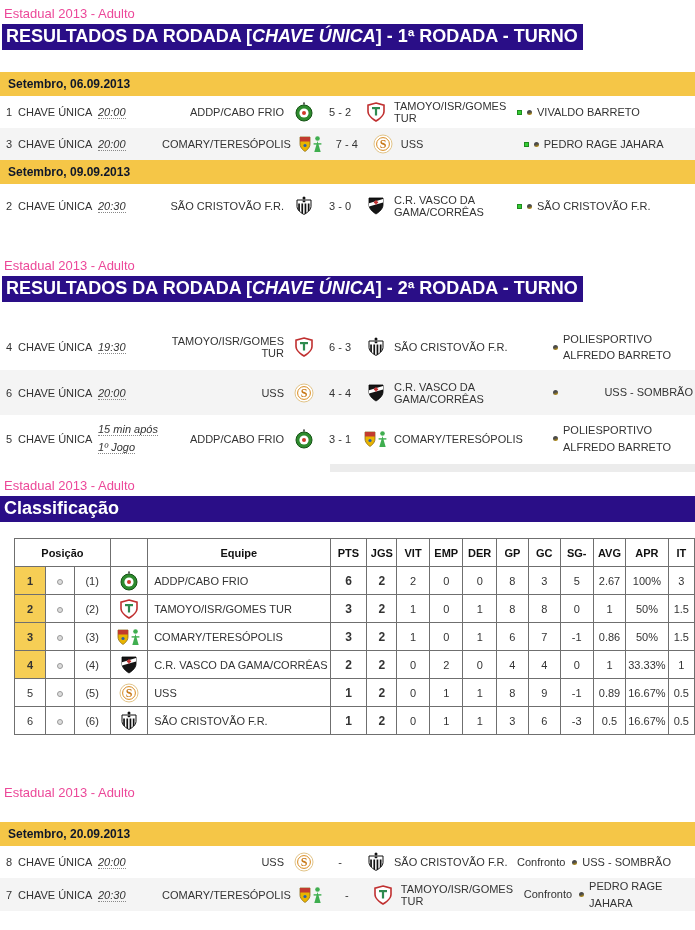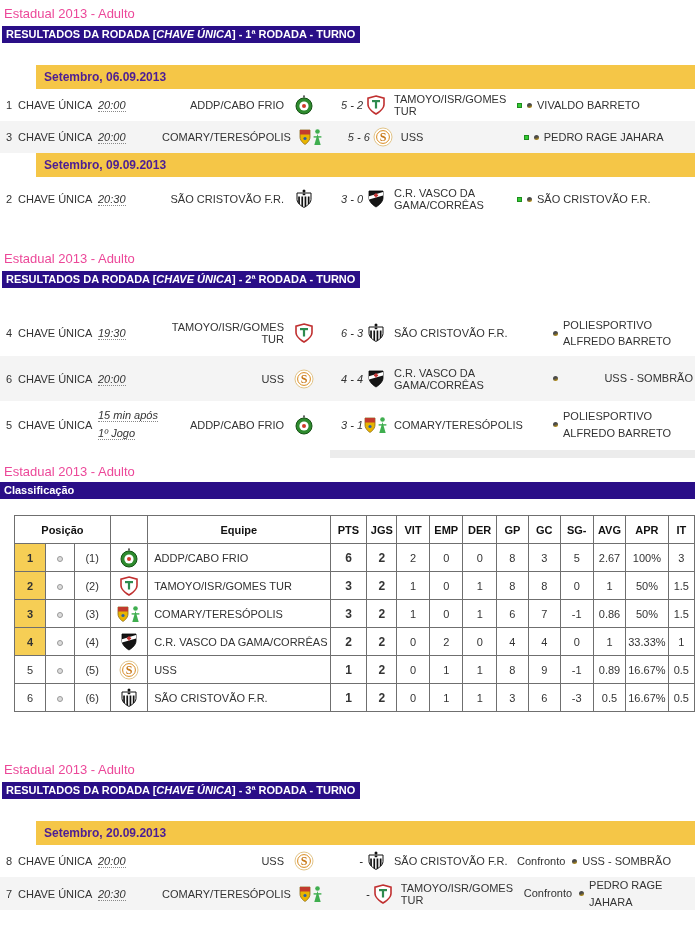--- a/index.html
+++ b/index.html
@@ -11,42 +11,42 @@
   *{margin:0;padding:0;box-sizing:border-box;}
   body{
     width:695px;height:930px;overflow:hidden;background:#fff;
     font-family:"Liberation Sans","DejaVu Sans",sans-serif;color:#333;
   }
   .section-title{
     font-size:13px;color:#ec4899;margin:6px 0 3px 4px;
   }
   .banner{
     display:inline-block;background:var(--banner-bg);color:#fff;
-    font-size:11px;font-weight:bold;padding:2px 5px 3px 4px;margin-left:2px;
+    font-size:18px;font-weight:bold;padding:2px 5px 3px 4px;margin-left:2px;
   }
   .banner .it{font-style:italic;}
   .banner.full{display:block;margin-left:0;}
   .date-bar{
-    background:var(--datebar-bg);color:#4c1d95;font-weight:bold;font-size:12px;
-    padding:5px 0 14px 8px;height:24px;margin-left:36px;
+    background:var(--datebar-bg);color:#0f172a;font-weight:bold;font-size:12px;
+    padding:5px 0 14px 8px;height:24px;
   }
   .round{margin-bottom:0;}
   .round .grid{margin-top:22px;}
   .match-row{
     display:flex;align-items:center;min-height:32px;font-size:11px;
     padding-left:6px;
   }
   .match-row.alt{background:#f4f4f4;}
   .c-num{width:12px;flex:none;}
   .c-stage{width:80px;flex:none;}
   .c-time{width:64px;flex:none;padding-right:4px;}
   .c-time .tt{border-bottom:1px dotted #888;cursor:help;font-style:italic;}
   .c-home{flex:1;text-align:right;padding-right:7px;}
   .c-hicon,.c-aicon{width:26px;flex:none;display:flex;justify-content:center;align-items:center;}
-  .c-score{width:46px;flex:none;text-align:right;font-style:italic;}
+  .c-score{width:46px;flex:none;text-align:center;}
   .c-away{width:128px;flex:none;padding-left:5px;}
   .c-venue{width:178px;flex:none;display:flex;align-items:center;gap:5px;padding-right:2px;line-height:1.5;}
   .c-venue.indent{padding-left:36px;justify-content:space-between;}
   .mk-green{width:5px;height:5px;background:var(--green);border:1px solid #1f8a1f;flex:none;}
   .mk-dot{width:5px;height:5px;border-radius:50%;flex:none;
     background:linear-gradient(160deg,#4a4a4a 45%,#d9a400 100%);}
   .confronto{margin-right:2px;}
   .crest{width:20px;height:20px;display:block;}
   .crest.wide{width:26px;}
   .artifact{height:8px;background:#ececec;margin:2px 0 2px 330px;}
@@ -153,21 +153,21 @@
     <div class="match-row alt">
       <span class="c-num">3</span>
       <span class="c-stage">CHAVE ÚNICA</span>
       <span class="c-time"><span class="tt">20:00</span></span>
       <span class="c-home">COMARY/TERESÓPOLIS</span>
       <span class="c-hicon">
           <svg class="crest wide">
             <use href="#crest-comary" xlink:href="#crest-comary"></use>
           </svg>
         </span>
-      <span class="c-score">5 - 6</span>
+      <span class="c-score">7 - 4</span>
       <span class="c-aicon">
           <svg class="crest">
             <use href="#crest-uss" xlink:href="#crest-uss"></use>
           </svg>
         </span>
       <span class="c-away">USS</span>
       <span class="c-venue">
           <span class="mk-green"></span>
           <span class="mk-dot"></span>
           <span>PEDRO RAGE JAHARA</span>
@@ -457,21 +457,20 @@
     </tr>
   </tbody>
     </table>
 </div>
 
 <div class="gap24"></div>
 <div class="gap20"></div>
 
 <div class="round">
   <div class="section-title">Estadual 2013 - Adulto</div>
-  <div class="banner"><span>RESULTADOS DA RODADA [</span><span class="it">CHAVE ÚNICA</span><span>] - 3ª RODADA - TURNO</span></div>
 
   <div class="grid">
     <div class="date-bar">Setembro, 20.09.2013</div>
 
     <div class="match-row">
       <span class="c-num">8</span>
       <span class="c-stage">CHAVE ÚNICA</span>
       <span class="c-time"><span class="tt">20:00</span></span>
       <span class="c-home">USS</span>
       <span class="c-hicon">

